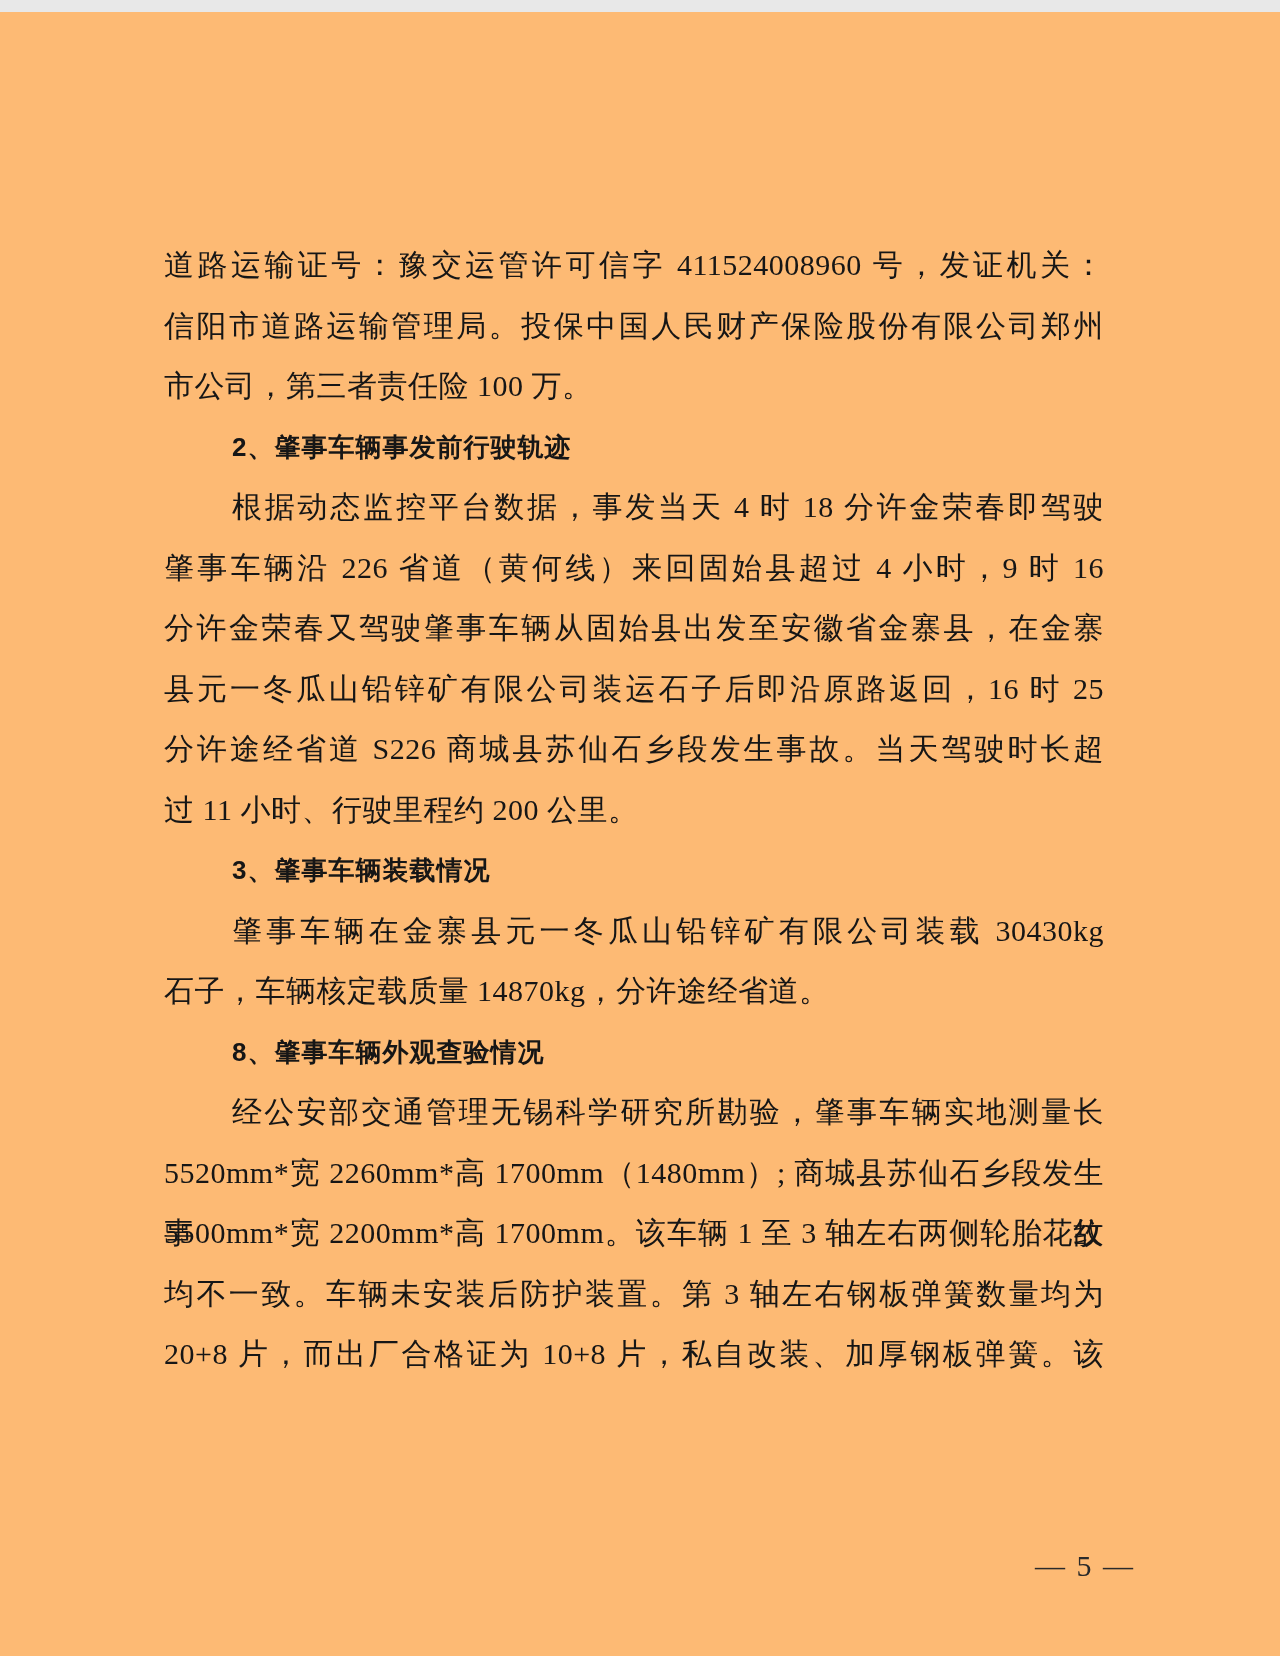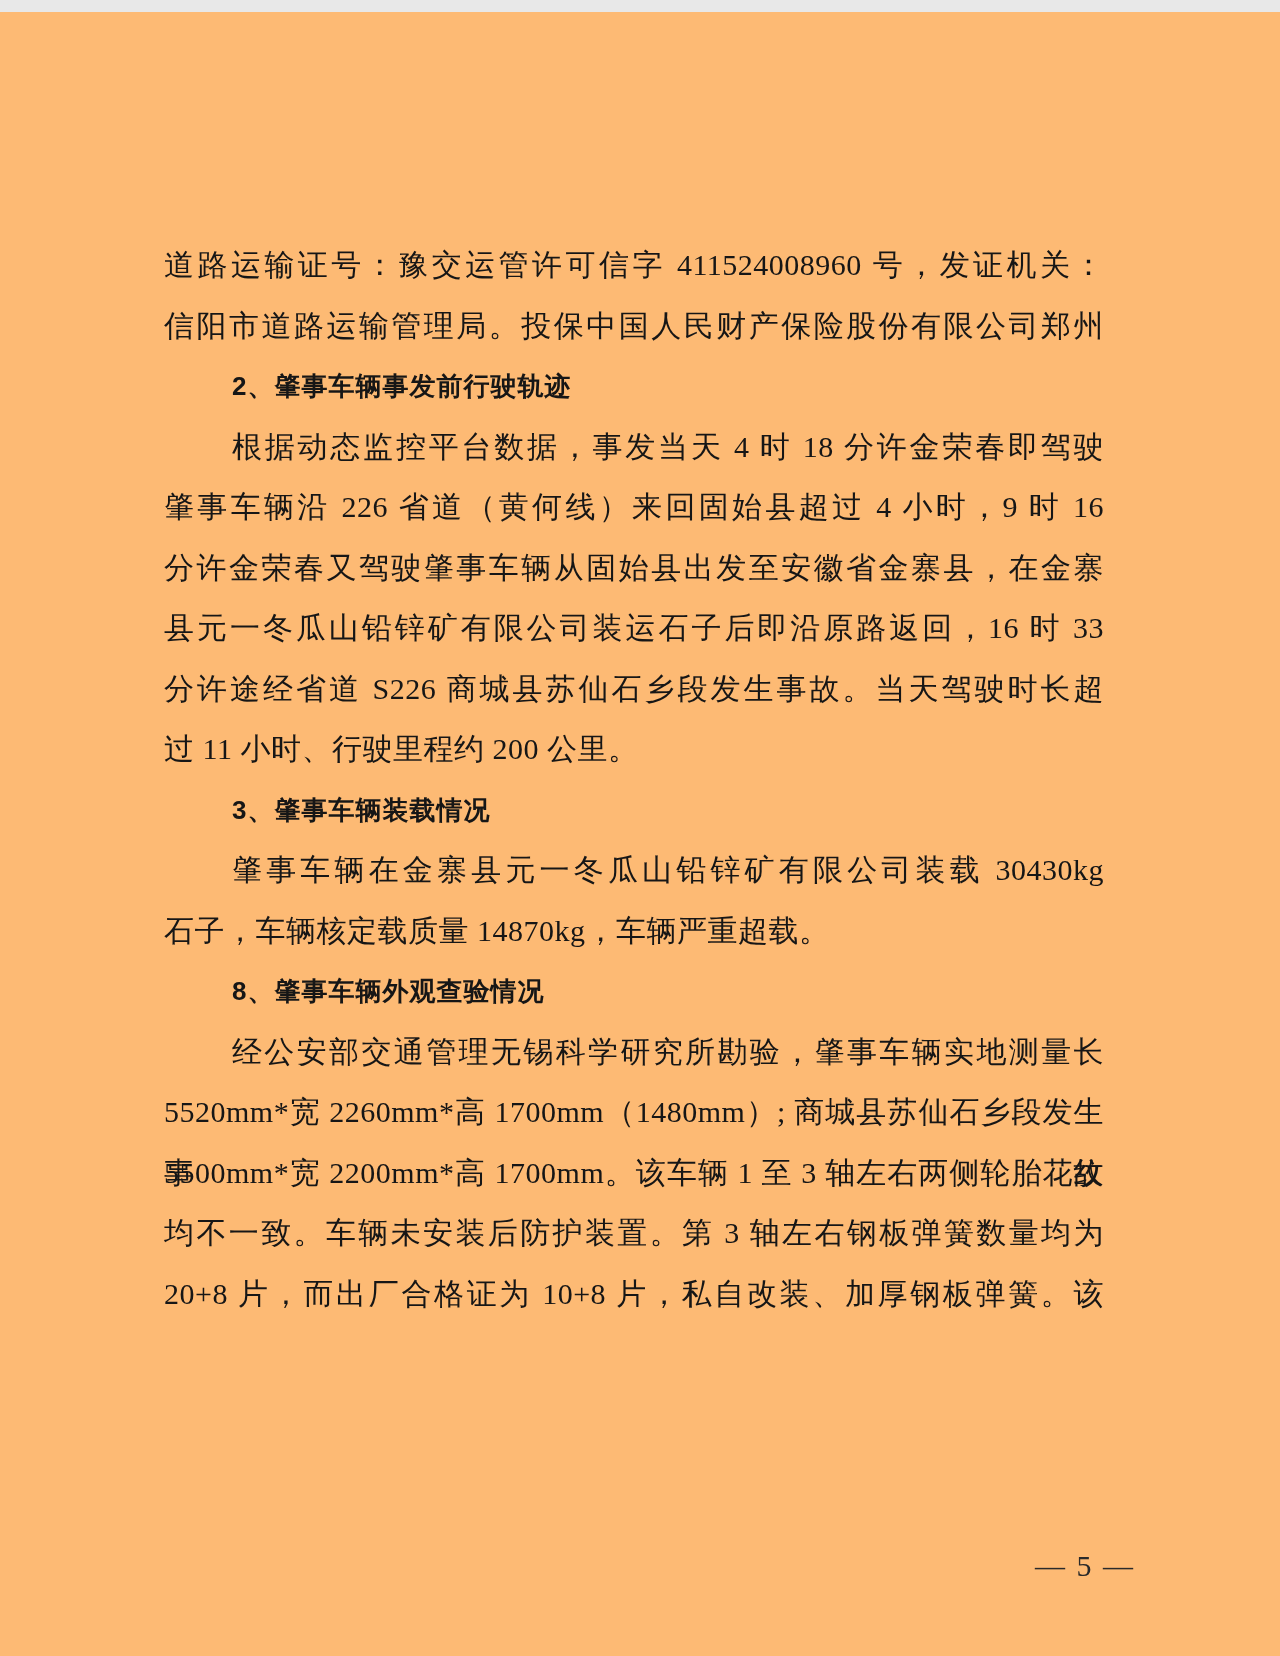--- a/index.html
+++ b/index.html
@@ -58,34 +58,35 @@
   }
 </style>
 </head>
 <body>
 
 <div class="doc-page">
   <div class="text-block">
 
     <div class="line just">道路运输证号：豫交运管许可信字 411524008960 号，发证机关：</div>
     <div class="line just">信阳市道路运输管理局。投保中国人民财产保险股份有限公司郑州</div>
+    <div class="line">市公司，第三者责任险 100 万。</div>
 
     <div class="line heading indent">2、肇事车辆事发前行驶轨迹</div>
 
     <div class="line just indent">根据动态监控平台数据，事发当天 4 时 18 分许金荣春即驾驶</div>
     <div class="line just">肇事车辆沿 226 省道（黄何线）来回固始县超过 4 小时，9 时 16</div>
     <div class="line just">分许金荣春又驾驶肇事车辆从固始县出发至安徽省金寨县，在金寨</div>
-    <div class="line just">县元一冬瓜山铅锌矿有限公司装运石子后即沿原路返回，16 时 33</div>
+    <div class="line just">县元一冬瓜山铅锌矿有限公司装运石子后即沿原路返回，16 时 25</div>
     <div class="line just">分许途经省道 S226 商城县苏仙石乡段发生事故。当天驾驶时长超</div>
     <div class="line">过 11 小时、行驶里程约 200 公里。</div>
 
     <div class="line heading indent">3、肇事车辆装载情况</div>
 
     <div class="line just indent">肇事车辆在金寨县元一冬瓜山铅锌矿有限公司装载 30430kg</div>
-    <div class="line">石子，车辆核定载质量 14870kg，车辆严重超载。</div>
+    <div class="line">石子，车辆核定载质量 14870kg，分许途经省道。</div>
 
     <div class="line heading indent">8、肇事车辆外观查验情况</div>
 
     <div class="line just indent">经公安部交通管理无锡科学研究所勘验，肇事车辆实地测量长</div>
     <div class="line just">5520mm*宽 2260mm*高 1700mm（1480mm）; 商城县苏仙石乡段发生事故</div>
     <div class="line just">5500mm*宽 2200mm*高 1700mm。该车辆 1 至 3 轴左右两侧轮胎花纹</div>
     <div class="line just">均不一致。车辆未安装后防护装置。第 3 轴左右钢板弹簧数量均为</div>
     <div class="line just">20+8 片，而出厂合格证为 10+8 片，私自改装、加厚钢板弹簧。该</div>
 
   </div>

